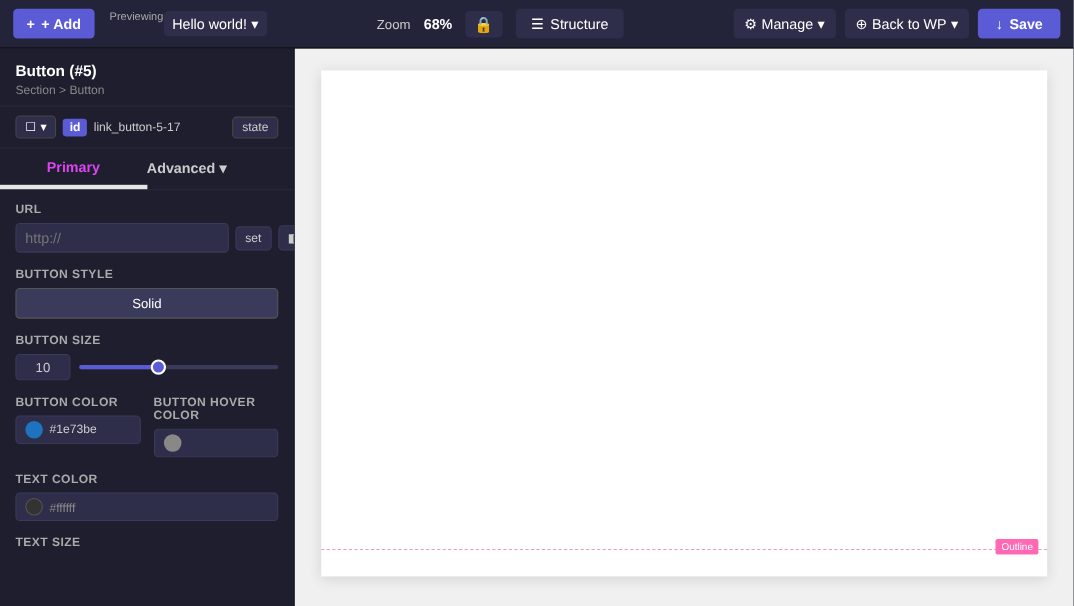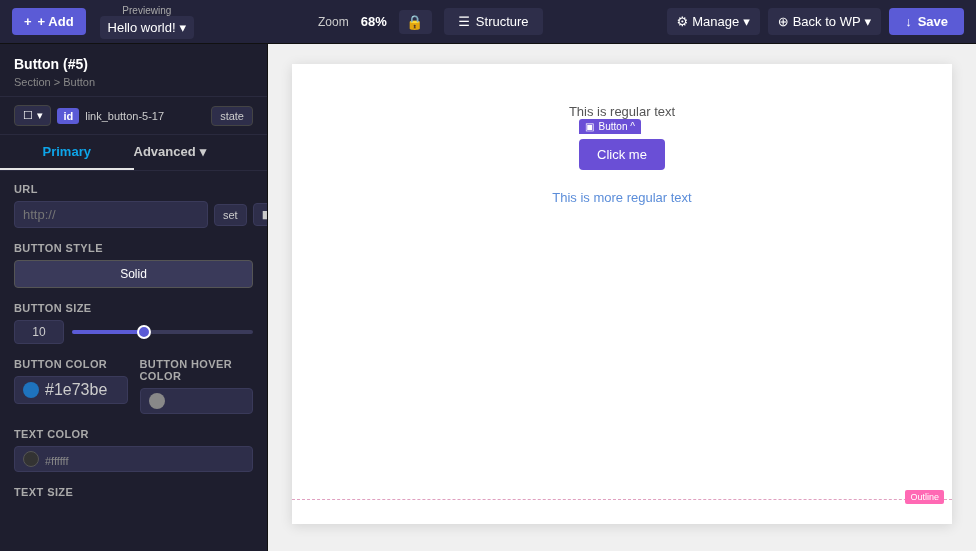--- a/index.html
+++ b/index.html
@@ -2,21 +2,21 @@
 <html><head>
   <meta charset="utf-8">
   <style>
     * { box-sizing: border-box; margin: 0; padding: 0; }
     body { font-family: -apple-system, BlinkMacSystemFont, 'Segoe UI', sans-serif; font-size: 13px; background: #1e1e2e; color: #fff; height: 551px; overflow: hidden; display: flex; flex-direction: column; }
 
     
     .topbar { display: flex; align-items: center; background: #23233a; height: 44px; padding: 0 12px; gap: 8px; border-bottom: 1px solid #111; flex-shrink: 0; }
     .topbar-left { display: flex; align-items: center; gap: 6px; }
     .add-btn { background: #5b5bd6; color: #fff; border: none; border-radius: 4px; padding: 6px 12px; cursor: pointer; display: flex; align-items: center; gap: 6px; font-size: 13px; font-weight: 600; }
-    .previewing-block { display: flex; flex-direction: column; margin-left: 8px; align-items: center; }
+    .previewing-block { display: flex; flex-direction: row; margin-left: 8px; }
     .previewing-label { font-size: 10px; color: #aaa; }
     .hello-world-btn { background: #2e2e4a; border: none; color: #fff; font-size: 13px; padding: 4px 8px; border-radius: 4px; cursor: pointer; display: flex; align-items: center; gap: 4px; }
     .topbar-center { flex: 1; display: flex; align-items: center; justify-content: center; gap: 12px; }
     .zoom-label { color: #ccc; font-size: 12px; }
     .zoom-value { color: #fff; font-weight: bold; font-size: 13px; }
     .lock-btn { background: #2e2e4a; border: none; color: #aaa; padding: 4px 8px; border-radius: 4px; cursor: pointer; font-size: 14px; }
     .structure-btn { background: #2e2e4a; border: none; color: #fff; padding: 6px 14px; border-radius: 4px; cursor: pointer; display: flex; align-items: center; gap: 6px; font-size: 13px; }
     .topbar-right { display: flex; align-items: center; gap: 8px; }
     .manage-btn { background: #2e2e4a; border: none; color: #fff; padding: 6px 10px; border-radius: 4px; cursor: pointer; display: flex; align-items: center; gap: 4px; font-size: 13px; }
     .back-btn { background: #2e2e4a; border: none; color: #fff; padding: 6px 10px; border-radius: 4px; cursor: pointer; display: flex; align-items: center; gap: 4px; font-size: 13px; }
@@ -32,21 +32,21 @@
     .sidebar-breadcrumb { font-size: 11px; color: #888; }
     .sidebar-element-bar { display: flex; align-items: center; gap: 6px; padding: 8px 14px; border-bottom: 1px solid #2a2a3e; }
     .element-selector { background: #2e2e4a; border: 1px solid #444; color: #fff; border-radius: 4px; padding: 3px 8px; font-size: 11px; cursor: pointer; display: flex; align-items: center; gap: 4px; }
     .id-badge { background: #5b5bd6; color: #fff; border-radius: 3px; padding: 2px 6px; font-size: 11px; font-weight: bold; }
     .id-value { color: #ccc; font-size: 11px; flex: 1; }
     .state-btn { background: #2e2e4a; border: 1px solid #444; color: #ccc; border-radius: 4px; padding: 3px 8px; font-size: 11px; cursor: pointer; }
 
     
     .tabs { display: flex; border-bottom: 1px solid #2a2a3e; }
     .tab { flex: 1; text-align: center; padding: 9px 0; font-size: 13px; font-weight: 600; color: #aaa; cursor: pointer; border-bottom: 2px solid transparent; }
-    .tab.active { color: #0ea5e9; border-bottom: 2px solid #e5e5e5; }
+    .tab.active { color: #d946ef; border-bottom: 4px solid #e5e5e5; }
     .tab.advanced { color: #ccc; display: flex; align-items: center; gap: 4px; }
 
     
     .sidebar-content { flex: 1; overflow-y: auto; padding: 12px 14px; position: relative; }
     .sidebar-content::-webkit-scrollbar { width: 4px; }
     .sidebar-content::-webkit-scrollbar-thumb { background: #444; border-radius: 2px; }
 
     .field-group { margin-bottom: 14px; }
     .field-label { font-size: 11px; color: #aaa; margin-bottom: 6px; font-weight: 600; text-transform: uppercase; letter-spacing: 0.4px; }
     .url-input-row { display: flex; align-items: center; gap: 6px; }
@@ -61,21 +61,21 @@
     .size-row { display: flex; align-items: center; gap: 8px; }
     .size-value { background: #2e2e4a; border: 1px solid #3a3a5a; color: #ccc; border-radius: 4px; padding: 4px 8px; font-size: 12px; width: 50px; text-align: center; }
     .slider-track { flex: 1; position: relative; height: 4px; background: #3a3a5a; border-radius: 2px; }
     .slider-fill { position: absolute; left: 0; top: 0; height: 4px; background: #5b5bd6; border-radius: 2px; width: 40%; }
     .slider-thumb { position: absolute; top: 50%; left: 40%; transform: translate(-50%, -50%); width: 14px; height: 14px; background: #5b5bd6; border-radius: 50%; border: 2px solid #fff; cursor: pointer; }
 
     .color-row { display: flex; gap: 12px; }
     .color-group { flex: 1; }
     .color-field { display: flex; align-items: center; gap: 6px; background: #2e2e4a; border: 1px solid #3a3a5a; border-radius: 4px; padding: 4px 8px; }
     .color-swatch { width: 16px; height: 16px; border-radius: 50%; flex-shrink: 0; }
-    .color-value { font-size: 16px; color: #ccc; }
+    .color-value { font-size: 11px; color: #ccc; }
 
     .text-color-field { display: flex; align-items: flex-end; gap: 6px; background: #2e2e4a; border: 1px solid #3a3a5a; border-radius: 4px; padding: 4px 8px; width: 100%; }
     .text-color-swatch { width: 16px; height: 16px; border-radius: 50%; background: #333; border: 1px solid #555; flex-shrink: 0; }
     .text-color-value { font-size: 11px; color: #888; flex: 1; }
 
     
     .canvas { flex: 1; background: #f0f0f0; overflow: auto; position: relative; }
     .canvas-inner { background: #fff; margin: 20px auto; width: 660px; min-height: 460px; position: relative; box-shadow: 0 2px 12px rgba(0,0,0,0.12); }
     .canvas-content { padding: 40px; display: flex; flex-direction: column; align-items: center; gap: 20px; }
     .regular-text { color: #555; font-size: 13px; }
@@ -212,30 +212,19 @@
       </div>
 
       <div class="field-group">
         <div class="field-label">Text Size</div>
       </div>
     </div>
   </div>
 
   <div class="canvas">
     <div class="canvas-inner">
-      <div class="canvas-content">
-        <p class="regular-text">This is regular text</p>
-        <div class="button-wrapper">
-          <div class="button-toolbar">
-            <span>▣</span>
-            <span>Button ^</span>
-          </div>
-          <button class="click-me-btn">Click me</button>
-        </div>
-        <p class="more-text">This is more regular text</p>
-      </div>
       <div class="section-divider">
         <span class="section-label">Outline</span>
       </div>
     </div>
   </div>
 
 </div>
 
 </body></html>

